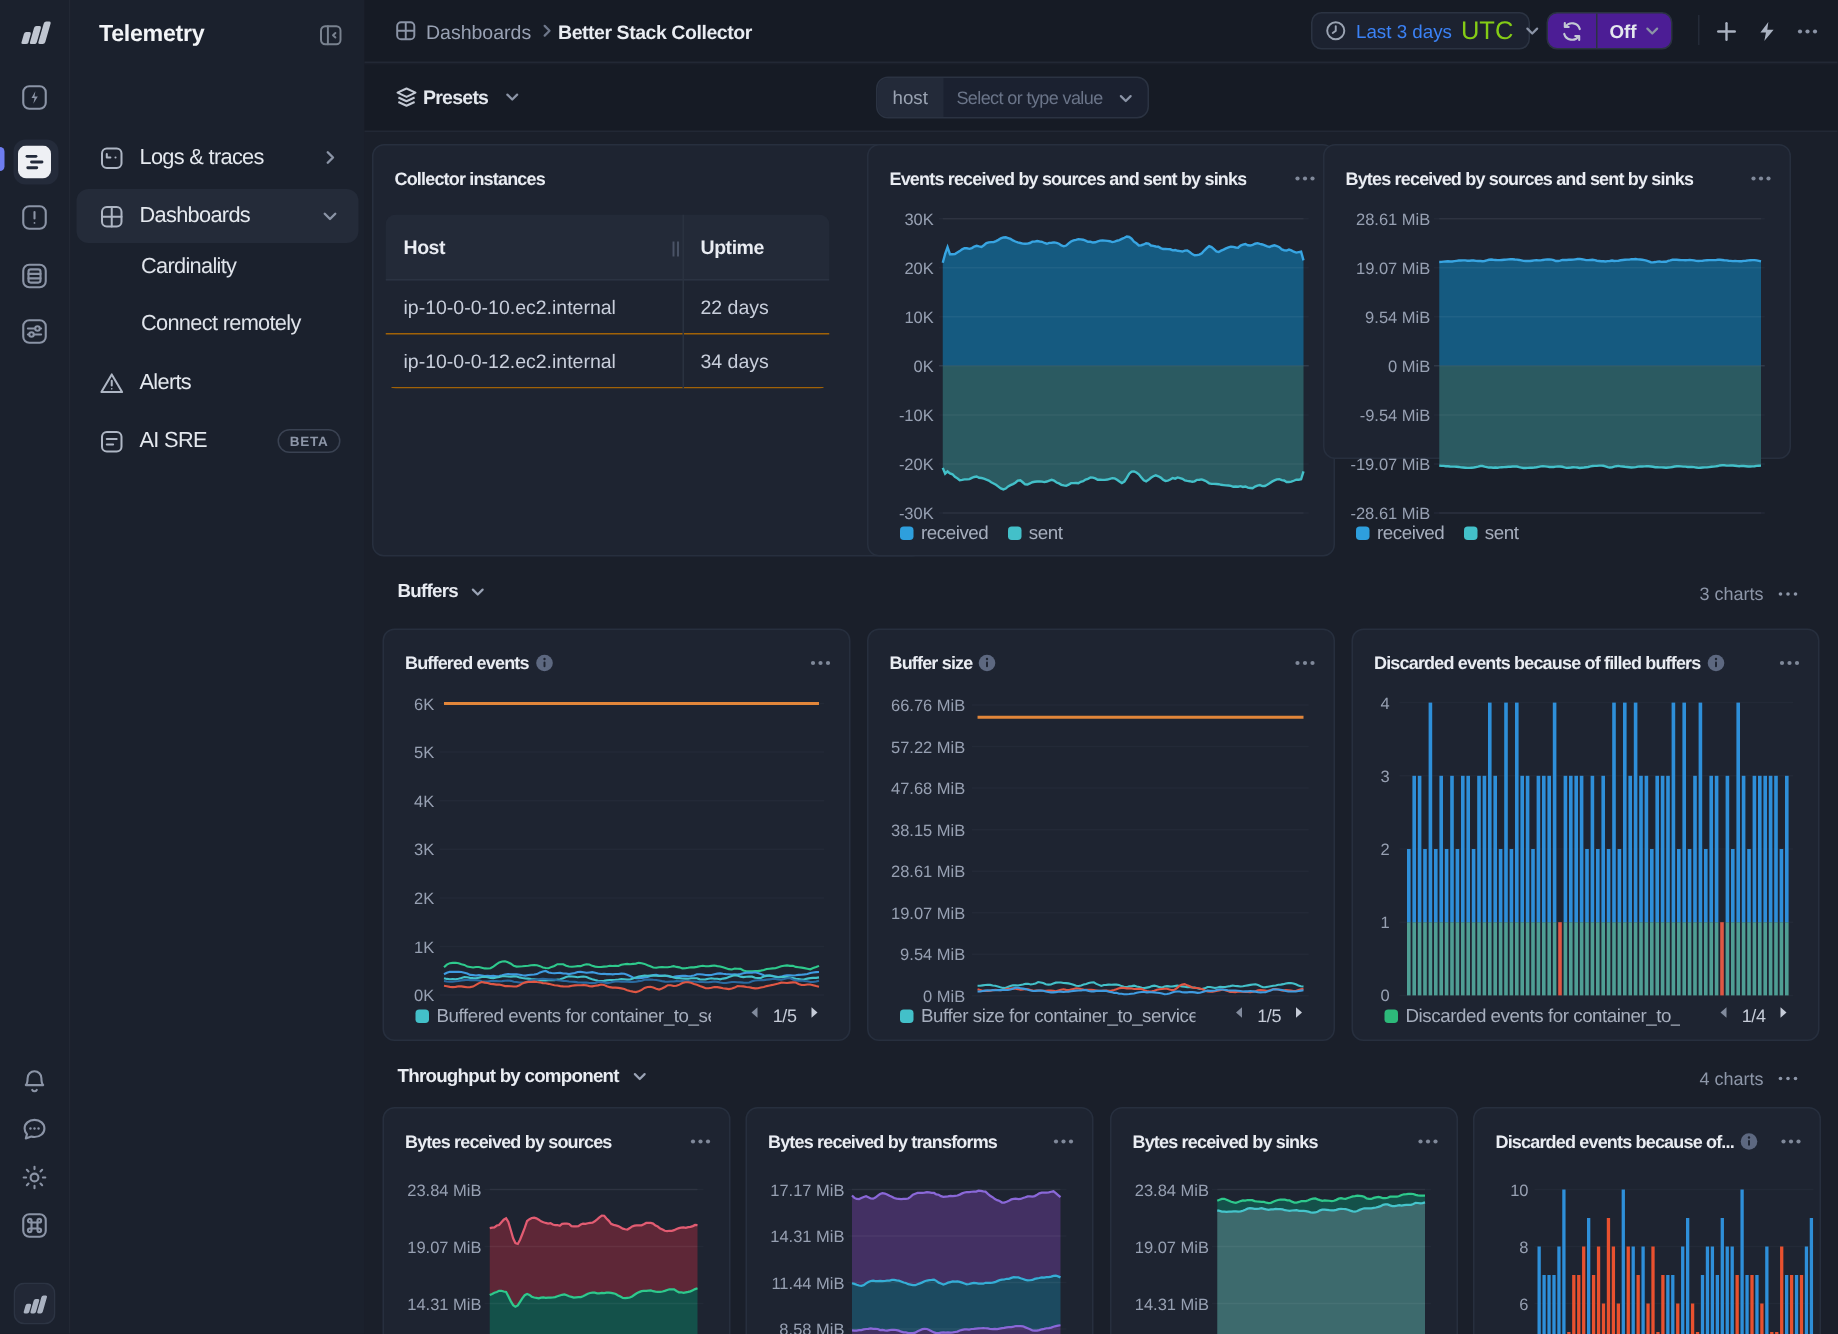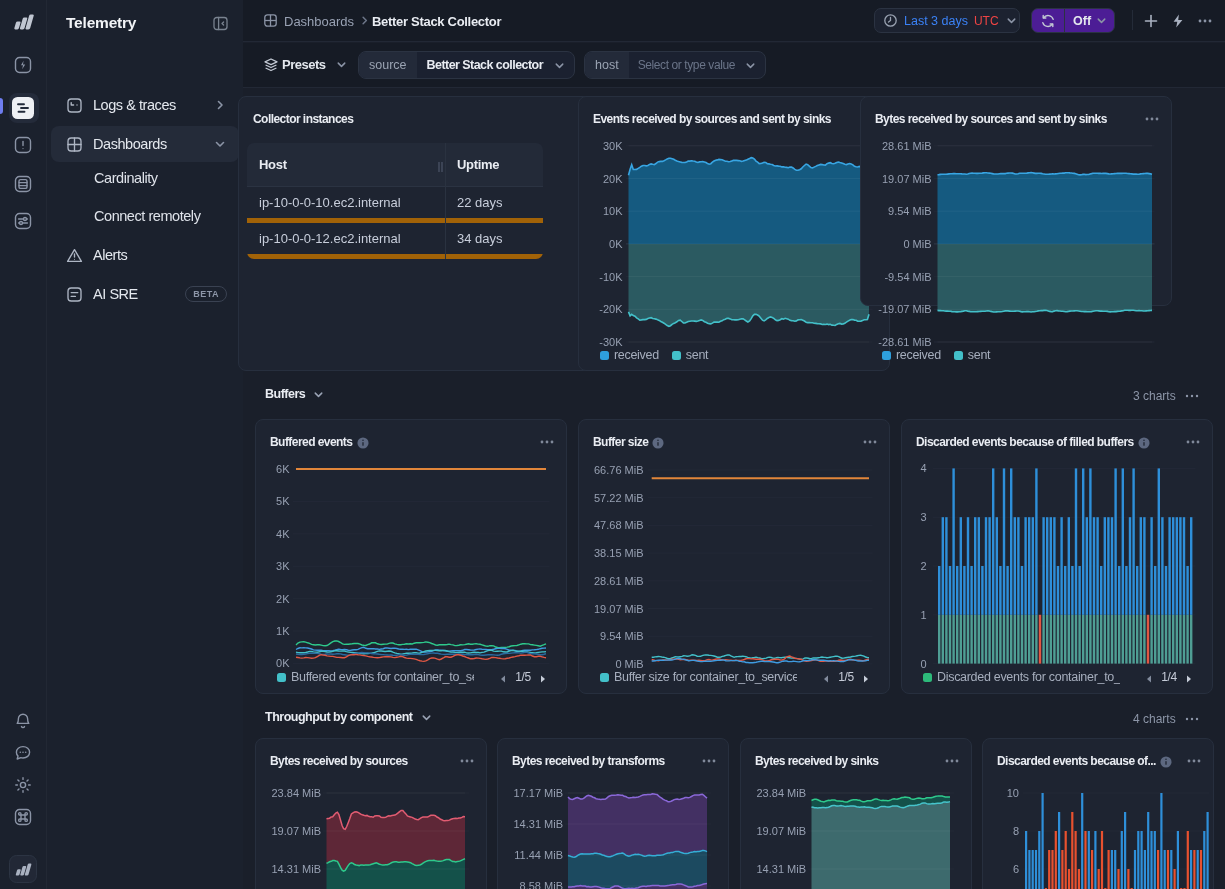--- a/index.html
+++ b/index.html
@@ -11,36 +11,36 @@
 .card { position:absolute; background:#1e2431; border:1px solid #272f3e; border-radius:8px; }
 .ct { position:absolute; left:14px; top:15px; font-size:12px; font-weight:700; color:#e9ecf2; letter-spacing:-0.55px; }
 .cd { position:absolute; right:11px; top:14px; opacity:0.9; }
 .inf { position:absolute; top:15px; }
 .plot { position:absolute; left:0; top:0; }
 .ax { font-family:"Liberation Sans",sans-serif; font-size:11px; fill:#97a0b2; }
 .legend { position:absolute; left:21px; height:16px; display:flex; align-items:center; gap:5px; font-size:12.5px; color:#a6aebd; letter-spacing:-0.3px; white-space:nowrap; }
 .lgsq { width:9px; height:9px; border-radius:2.5px; display:inline-block; flex:none; }
 .lgt { margin-right:8px; }
 .trunc { overflow:hidden; text-overflow:clip; white-space:nowrap; }
-.pg { display:flex; align-items:flex-end; gap:7px; flex:none; margin-left:6px; }
+.pg { display:flex; align-items:flex-start; gap:7px; flex:none; margin-left:6px; }
 .pgt { color:#c6ccd8; font-size:12px; }
 .sechdr { position:absolute; display:flex; align-items:center; font-size:12.5px; font-weight:700; color:#e9ecf2; letter-spacing:-0.5px; gap:7px; }
 .seccnt { position:absolute; display:flex; align-items:center; font-size:12px; color:#8d96a8; gap:8px; }
 .nav { position:absolute; left:4px; width:188px; height:36px; display:flex; align-items:center; gap:10px; padding:0 12px 0 15px; border-radius:8px; color:#e4e8ee; font-size:14.5px; font-weight:400; letter-spacing:-0.45px; }
 .nav .ic { width:17px; height:17px; flex:none; display:flex; }
 .nav .chev { margin-left:auto; display:flex; }
 .sub { position:absolute; left:47px; font-size:14.5px; color:#dfe3ea; letter-spacing:-0.45px; }
 .railbtn { position:absolute; left:50%; transform:translateX(-50%); display:flex; }
 svg { flex:none; }
 
 .tbl { position:absolute; left:8px; top:46px; width:296px; border-radius:7px; overflow:hidden; }
 .thead { height:44px; background:#232a38; display:flex; align-items:center; position:relative; border-bottom:1px solid #2b3342; }
 .thc { font-size:13px; font-weight:700; color:#e9ecf2; padding-left:12px; letter-spacing:-0.3px; }
 .hnd { position:absolute; left:190px; top:16px; }
-.trow { height:36px; display:flex; align-items:center; border-bottom:5px solid #a16207; }
+.trow { height:36px; display:flex; align-items:center; border-bottom:1px solid #a16207; }
 .tdc { font-size:13px; color:#c8cedb; padding-left:12px; }
 </style></head>
 <body>
 <div class="rail">
   <div class="railbtn" style="top:13px">
       <svg width="22" height="18" viewBox="0 0 22 18">
         <g fill="#c0c6d1" transform="translate(12.4,16.4) skewX(-16)">
           <rect x="-10.4" y="-8" width="4.6" height="8" rx="1.3"></rect>
           <rect x="-4.8" y="-12" width="4.6" height="12" rx="1.3"></rect>
           <rect x="0.8" y="-15" width="4.6" height="15" rx="1.4"></rect>
@@ -198,21 +198,21 @@
           <path d="M5.5 3.5 L9 7 L5.5 10.5"></path>
         </svg>
       </div>
     <div style="position:absolute;left:129px;top:14px;font-size:13px;font-weight:700;color:#e9ecf2;letter-spacing:-0.3px">Better Stack Collector</div>
     <div class="tbtn" style="position:absolute;left:631px;top:8px;width:146px;height:25px;white-space:nowrap;border:1px solid #2b3342;border-radius:7px;background:#1c2230;display:flex;align-items:center;padding:0 8px;gap:6px">
       <svg width="15" height="15" viewBox="0 0 15 15" fill="none" stroke="#9aa3b2" stroke-width="1.3" stroke-linecap="round">
           <circle cx="7.5" cy="7.5" r="5.7"></circle>
           <path d="M7.5 4.4 V7.5 L5.5 9"></path>
         </svg>
         <span style="font-size:12.5px;color:#3b82f6;white-space:nowrap">Last 3 days</span>
-        <span style="font-size:12px;color:#ef4444">UTC</span>
+        <span style="font-size:17px;color:#84cc16">UTC</span>
         <span style="margin-left:auto;display:flex">
           <svg width="13" height="13" viewBox="0 0 14 14" fill="none" stroke="#8b94a6" stroke-width="1.6" stroke-linecap="round" stroke-linejoin="round">
             <path d="M3.5 5.5 L7 9 L10.5 5.5"></path>
           </svg>
         </span>
     </div>
     <div class="tbtn" style="position:absolute;left:788px;top:8px;width:84px;height:25px;border:1px solid #2b3342;border-radius:7px;background:#4c1d95;display:flex;align-items:center">
       <span style="width:33px;display:flex;justify-content:center;border-right:1px solid #2b3342;align-self:stretch;align-items:center">
           <svg width="16" height="16" viewBox="0 0 16 16" fill="none" stroke="#c3c9d4" stroke-width="1.4" stroke-linecap="round" stroke-linejoin="round">
             <path d="M13.2 6.4 A5.4 5.4 0 0 0 3.6 4.8"></path>
@@ -255,41 +255,32 @@
           <path d="M2.6 8 L8 10.5 L13.4 8"></path>
           <path d="M2.6 11 L8 13.5 L13.4 11"></path>
         </svg>
       </div>
     <div style="position:absolute;left:39px;top:14px;font-size:13px;font-weight:700;color:#e4e8ee;letter-spacing:-0.5px">Presets</div>
     <div style="position:absolute;left:92px;top:15px;display:flex">
         <svg width="13" height="13" viewBox="0 0 14 14" fill="none" stroke="#8b94a6" stroke-width="1.6" stroke-linecap="round" stroke-linejoin="round">
           <path d="M3.5 5.5 L7 9 L10.5 5.5"></path>
         </svg>
       </div>
-    <div style="position:absolute;left:115px;top:8px;height:28px;border:1px solid #2b3342;border-radius:8px;background:#1b2130;display:flex;align-items:center;overflow:hidden">
-      <span style="background:#232a39;align-self:stretch;display:flex;align-items:center;padding:0 10px;font-size:12.5px;color:#9aa3b2">source</span>
-      <span style="padding:0 10px;font-size:12.5px;font-weight:700;color:#e9ecf2;letter-spacing:-0.55px">Better Stack collector</span>
-      <span style="display:flex;margin-right:8px">
-          <svg width="13" height="13" viewBox="0 0 14 14" fill="none" stroke="#8b94a6" stroke-width="1.6" stroke-linecap="round" stroke-linejoin="round">
-            <path d="M3.5 5.5 L7 9 L10.5 5.5"></path>
-          </svg>
-        </span>
-    </div>
     <div style="position:absolute;left:341px;top:8px;height:28px;border:1px solid #2b3342;border-radius:8px;background:#1b2130;display:flex;align-items:center;overflow:hidden">
       <span style="background:#232a39;align-self:stretch;display:flex;align-items:center;padding:0 10px;font-size:12.5px;color:#9aa3b2">host</span>
       <span style="padding:0 9px;font-size:12px;letter-spacing:-0.4px;color:#6a7488">Select or type value</span>
       <span style="display:flex;margin-right:8px">
           <svg width="13" height="13" viewBox="0 0 14 14" fill="none" stroke="#8b94a6" stroke-width="1.6" stroke-linecap="round" stroke-linejoin="round">
             <path d="M3.5 5.5 L7 9 L10.5 5.5"></path>
           </svg>
         </span>
     </div>
   </div>
 </div>
-<div class="card" style="left:238px;top:96px;width:368px;height:275px">
+<div class="card" style="left:248px;top:96px;width:368px;height:275px">
 <div class="ct">Collector instances</div>
 <div class="cd"><svg width="16" height="16" viewBox="0 0 16 16" fill="#8b94a6">
         <circle cx="3" cy="8" r="1.4"></circle>
         <circle cx="8" cy="8" r="1.4"></circle>
         <circle cx="13" cy="8" r="1.4"></circle>
       </svg></div>
 <div class="tbl" style="position:absolute">
 <div class="thead">
         <div class="thc" style="width:198px">Host</div>
         <div class="thc" style="padding-left:12px">Uptime</div>
@@ -343,21 +334,21 @@
       <path d="M49.5,78.2L51.1,72.3L52.7,67.8L54.3,72.5L56.0,72.5L57.6,72.4L59.2,71.4L60.8,70.4L62.4,69.2L64.0,68.5L65.6,68.5L67.3,68.9L68.9,68.4L70.5,67.4L72.1,66.9L73.7,67.3L75.3,67.6L76.9,66.5L78.6,65.1L80.2,64.6L81.8,64.4L83.4,64.4L85.0,63.7L86.6,62.9L88.2,61.9L89.9,61.3L91.5,61.2L93.1,61.7L94.7,62.3L96.3,63.3L97.9,64.0L99.5,64.6L101.2,65.0L102.8,65.4L104.4,65.5L106.0,65.4L107.6,65.0L109.2,64.1L110.8,64.1L112.4,63.7L114.1,64.0L115.7,64.2L117.3,65.0L118.9,65.5L120.5,64.9L122.1,64.8L123.7,64.6L125.4,64.9L127.0,65.5L128.6,66.6L130.2,67.2L131.8,66.7L133.4,65.2L135.0,64.0L136.7,63.2L138.3,62.9L139.9,62.4L141.5,62.6L143.1,62.8L144.7,63.4L146.3,64.2L148.0,64.2L149.6,64.7L151.2,64.5L152.8,63.9L154.4,63.4L156.0,63.3L157.6,63.4L159.3,63.6L160.9,63.8L162.5,64.4L164.1,64.1L165.7,63.5L167.3,63.1L168.9,62.3L170.6,61.5L172.2,60.7L173.8,61.0L175.4,62.1L177.0,64.1L178.6,65.2L180.2,66.6L181.9,66.5L183.5,66.0L185.1,65.2L186.7,65.4L188.3,66.7L189.9,66.9L191.5,67.3L193.2,67.5L194.8,68.4L196.4,69.0L198.0,68.9L199.6,69.1L201.2,69.2L202.8,69.9L204.5,69.7L206.1,70.2L207.7,70.4L209.3,70.7L210.9,70.1L212.5,70.0L214.1,71.0L215.8,72.4L217.4,73.2L219.0,73.1L220.6,72.7L222.2,71.8L223.8,70.0L225.4,68.5L227.1,67.1L228.7,67.7L230.3,69.1L231.9,70.6L233.5,71.0L235.1,70.1L236.7,69.4L238.3,68.6L240.0,67.9L241.6,67.4L243.2,67.6L244.8,68.0L246.4,68.1L248.0,66.7L249.6,66.1L251.3,65.7L252.9,66.5L254.5,66.7L256.1,66.2L257.7,65.5L259.3,65.1L260.9,65.6L262.6,66.0L264.2,66.6L265.8,67.3L267.4,67.6L269.0,67.0L270.6,66.5L272.2,67.0L273.9,67.8L275.5,69.3L277.1,69.8L278.7,70.0L280.3,69.4L281.9,69.9L283.5,70.8L285.2,71.4L286.8,71.1L288.4,70.8L290.0,76.6" fill="none" stroke="#38a5e2" stroke-width="1.6"></path>
       <path d="M49.5,214.9L51.1,218.8L52.7,217.3L54.3,218.6L56.0,219.2L57.6,220.9L59.2,221.9L60.8,223.1L62.4,222.9L64.0,222.6L65.6,222.6L67.3,222.4L68.9,221.6L70.5,221.0L72.1,220.7L73.7,221.5L75.3,221.7L76.9,222.1L78.6,222.8L80.2,223.4L81.8,224.5L83.4,225.3L85.0,226.2L86.6,227.4L88.2,228.6L89.9,229.3L91.5,228.7L93.1,227.3L94.7,226.4L96.3,225.7L97.9,224.8L99.5,223.4L101.2,223.2L102.8,224.5L104.4,225.9L106.0,226.0L107.6,225.3L109.2,224.5L110.8,224.2L112.4,224.0L114.1,224.0L115.7,224.1L117.3,224.4L118.9,224.0L120.5,223.4L122.1,222.9L123.7,223.4L125.4,224.7L127.0,225.3L128.6,226.2L130.2,226.6L131.8,226.9L133.4,226.1L135.0,225.1L136.7,225.1L138.3,225.0L139.9,225.2L141.5,224.2L143.1,223.8L144.7,222.7L146.3,222.2L148.0,221.3L149.6,221.4L151.2,221.9L152.8,222.8L154.4,222.8L156.0,222.9L157.6,222.9L159.3,222.7L160.9,222.2L162.5,221.8L164.1,221.9L165.7,222.8L167.3,224.0L168.9,225.0L170.6,224.0L172.2,221.6L173.8,218.8L175.4,217.4L177.0,217.3L178.6,218.0L180.2,219.2L181.9,221.3L183.5,223.2L185.1,223.9L186.7,222.9L188.3,221.5L189.9,220.5L191.5,219.9L193.2,220.5L194.8,221.4L196.4,222.8L198.0,223.6L199.6,223.4L201.2,222.7L202.8,221.7L204.5,222.1L206.1,221.3L207.7,221.7L209.3,222.2L210.9,223.3L212.5,223.6L214.1,223.8L215.8,224.2L217.4,223.9L219.0,222.9L220.6,222.8L222.2,222.6L223.8,223.3L225.4,224.0L227.1,225.2L228.7,225.6L230.3,225.6L231.9,225.7L233.5,225.8L235.1,226.2L236.7,226.4L238.3,226.6L240.0,226.7L241.6,226.9L243.2,227.5L244.8,227.3L246.4,227.5L248.0,227.1L249.6,227.6L251.3,227.3L252.9,228.1L254.5,228.3L256.1,228.5L257.7,227.4L259.3,226.7L260.9,226.4L262.6,227.1L264.2,227.0L265.8,226.2L267.4,225.2L269.0,224.1L270.6,223.3L272.2,222.6L273.9,222.5L275.5,223.1L277.1,223.3L278.7,224.3L280.3,224.3L281.9,224.1L283.5,223.5L285.2,222.8L286.8,222.8L288.4,222.5L290.0,217.2" fill="none" stroke="#43c0c9" stroke-width="1.6"></path>
     </svg>
 <div class="legend" style="top:250px">
       <span class="lgsq" style="background:#2e9fdd"></span>
       <span class="lgt">received</span>
       <span class="lgsq" style="background:#43c0c9"></span>
       <span class="lgt">sent</span>
     </div>
   </div>
-<div class="card" style="left:860px;top:96px;width:312px;height:210px">
+<div class="card" style="left:882px;top:96px;width:312px;height:210px">
 <div class="ct" style="max-width:252px;overflow:hidden;text-overflow:ellipsis;white-space:nowrap;">Bytes received by sources and sent by sinks</div>
 <div class="cd"><svg width="16" height="16" viewBox="0 0 16 16" fill="#8b94a6">
         <circle cx="3" cy="8" r="1.4"></circle>
         <circle cx="8" cy="8" r="1.4"></circle>
         <circle cx="13" cy="8" r="1.4"></circle>
       </svg></div>
 <svg class="plot" width="312" height="275" viewBox="0 0 312 275">
       <line x1="73" y1="48.8" x2="293.5" y2="48.8" stroke="#232937" stroke-width="1"></line>
       <text x="70.5" y="52.8" text-anchor="end" class="ax">28.61 MiB</text>
       <line x1="73" y1="81.5" x2="293.5" y2="81.5" stroke="#232937" stroke-width="1"></line>

